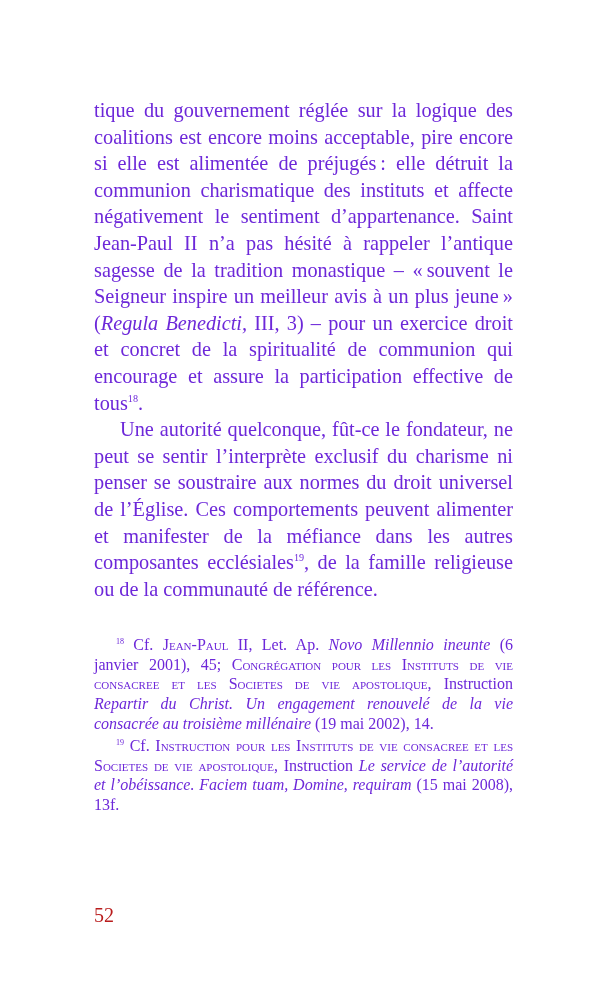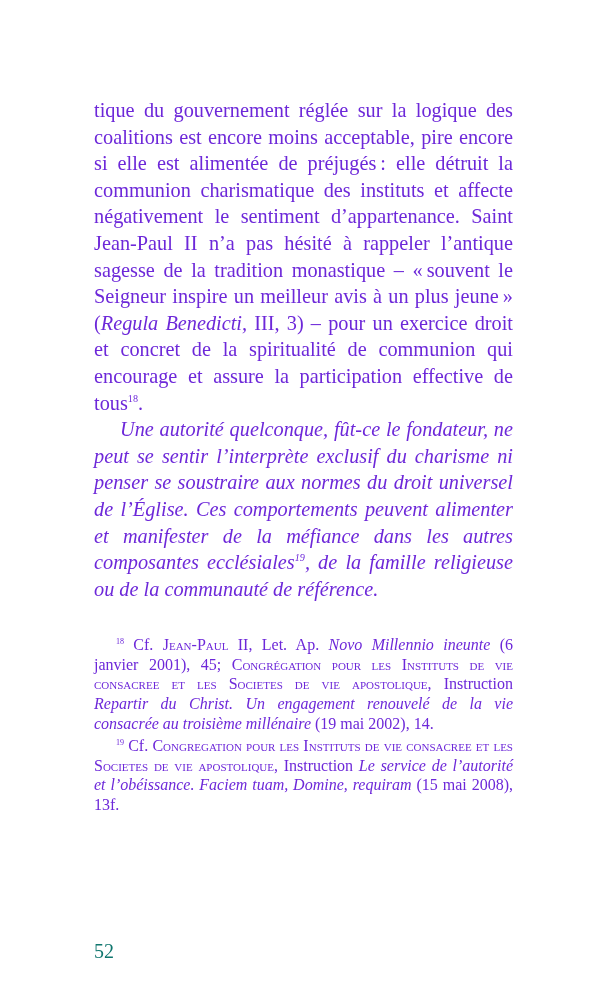--- a/index.html
+++ b/index.html
@@ -6,42 +6,42 @@
     body { width: 606px; height: 1000px; position: relative; overflow: hidden; }
     .page {
       position: absolute; left: 94px; top: 97px; width: 419px;
       font-family: "Liberation Serif", "DejaVu Serif", serif;
       color: #6d28d9;
     }
     .body-text p {
       margin: 0; font-size: 20.3px; line-height: 26.6px;
       text-align: justify; hyphens: none;
     }
-    .body-text p.indent { text-indent: 26px; font-style: italic; }
+    .body-text p.indent { text-indent: 26px; }
     .fn-block { margin-top: 33px; }
     .fn {
       margin: 0; font-size: 16px; line-height: 19.6px;
       text-align: justify; text-indent: 22px;
     }
     .fn + .fn { margin-top: 3px; }
     sup { font-size: 0.5em; vertical-align: 0.8em; line-height: 0; }
     .sc { font-variant: small-caps; }
     .folio {
-      position: absolute; left: 94px; top: 940px;
-      font-family: "Liberation Serif", serif; font-size: 20px; color: #0f766e;
+      position: absolute; left: 94px; top: 904px;
+      font-family: "Liberation Serif", serif; font-size: 20px; color: #b91c1c;
     }
   </style>
 </head>
 <body>
 
 <div class="page">
   <div class="body-text">
     <p><span>tique du gouvernement réglée sur la logique des coalitions est encore moins acceptable, pire encore si elle est alimentée de préjugés : elle détruit la communion charismatique des instituts et affecte négativement le sentiment d’appartenance. Saint Jean-Paul II n’a pas hésité à rappeler l’antique sagesse de la tradition monastique – « souvent le Seigneur inspire un meilleur avis à un plus jeune » (</span><i>Regula Benedicti,</i><span> III, 3) – pour un exercice droit et concret de la spiritualité de communion qui encourage et assure la participation effective de tous</span><sup>18</sup><span>.</span></p>
     <p class="indent"><span>Une autorité quelconque, fût-ce le fondateur, ne peut se sentir l’interprète exclusif du charisme ni penser se soustraire aux normes du droit universel de l’Église. Ces comportements peuvent alimenter et manifester de la méfiance dans les autres composantes ecclésiales</span><sup>19</sup><span>, de la famille religieuse ou de la communauté de référence.</span></p>
   </div>
 
   <div class="fn-block">
     <p class="fn"><sup>18</sup><span> Cf. </span><span class="sc">Jean-Paul II</span><span>, Let. Ap. </span><i>Novo Millennio ineunte</i><span> (6 janvier 2001), 45; </span><span class="sc">Congrégation pour les Instituts de vie consacree et les Societes de vie apostolique</span><span>, Instruction </span><i>Repartir du Christ. Un engagement renouvelé de la vie consacrée au troisième millénaire</i><span> (19 mai 2002), 14.</span></p>
-    <p class="fn"><sup>19</sup><span> Cf. </span><span class="sc">Congregation pour les Instituts de vie consacree et les Societes de vie apostolique</span><span>, Instruction </span><i>Le service de l’autorité et l’obéissance. Faciem tuam, Domine, requiram</i><span> (15 mai 2008), 13f.</span></p>
+    <p class="fn"><sup>19</sup><span> Cf. </span><span class="sc">Instruction pour les Instituts de vie consacree et les Societes de vie apostolique</span><span>, Instruction </span><i>Le service de l’autorité et l’obéissance. Faciem tuam, Domine, requiram</i><span> (15 mai 2008), 13f.</span></p>
   </div>
 </div>
 
 <div class="folio">52</div>
 
 </body></html>

